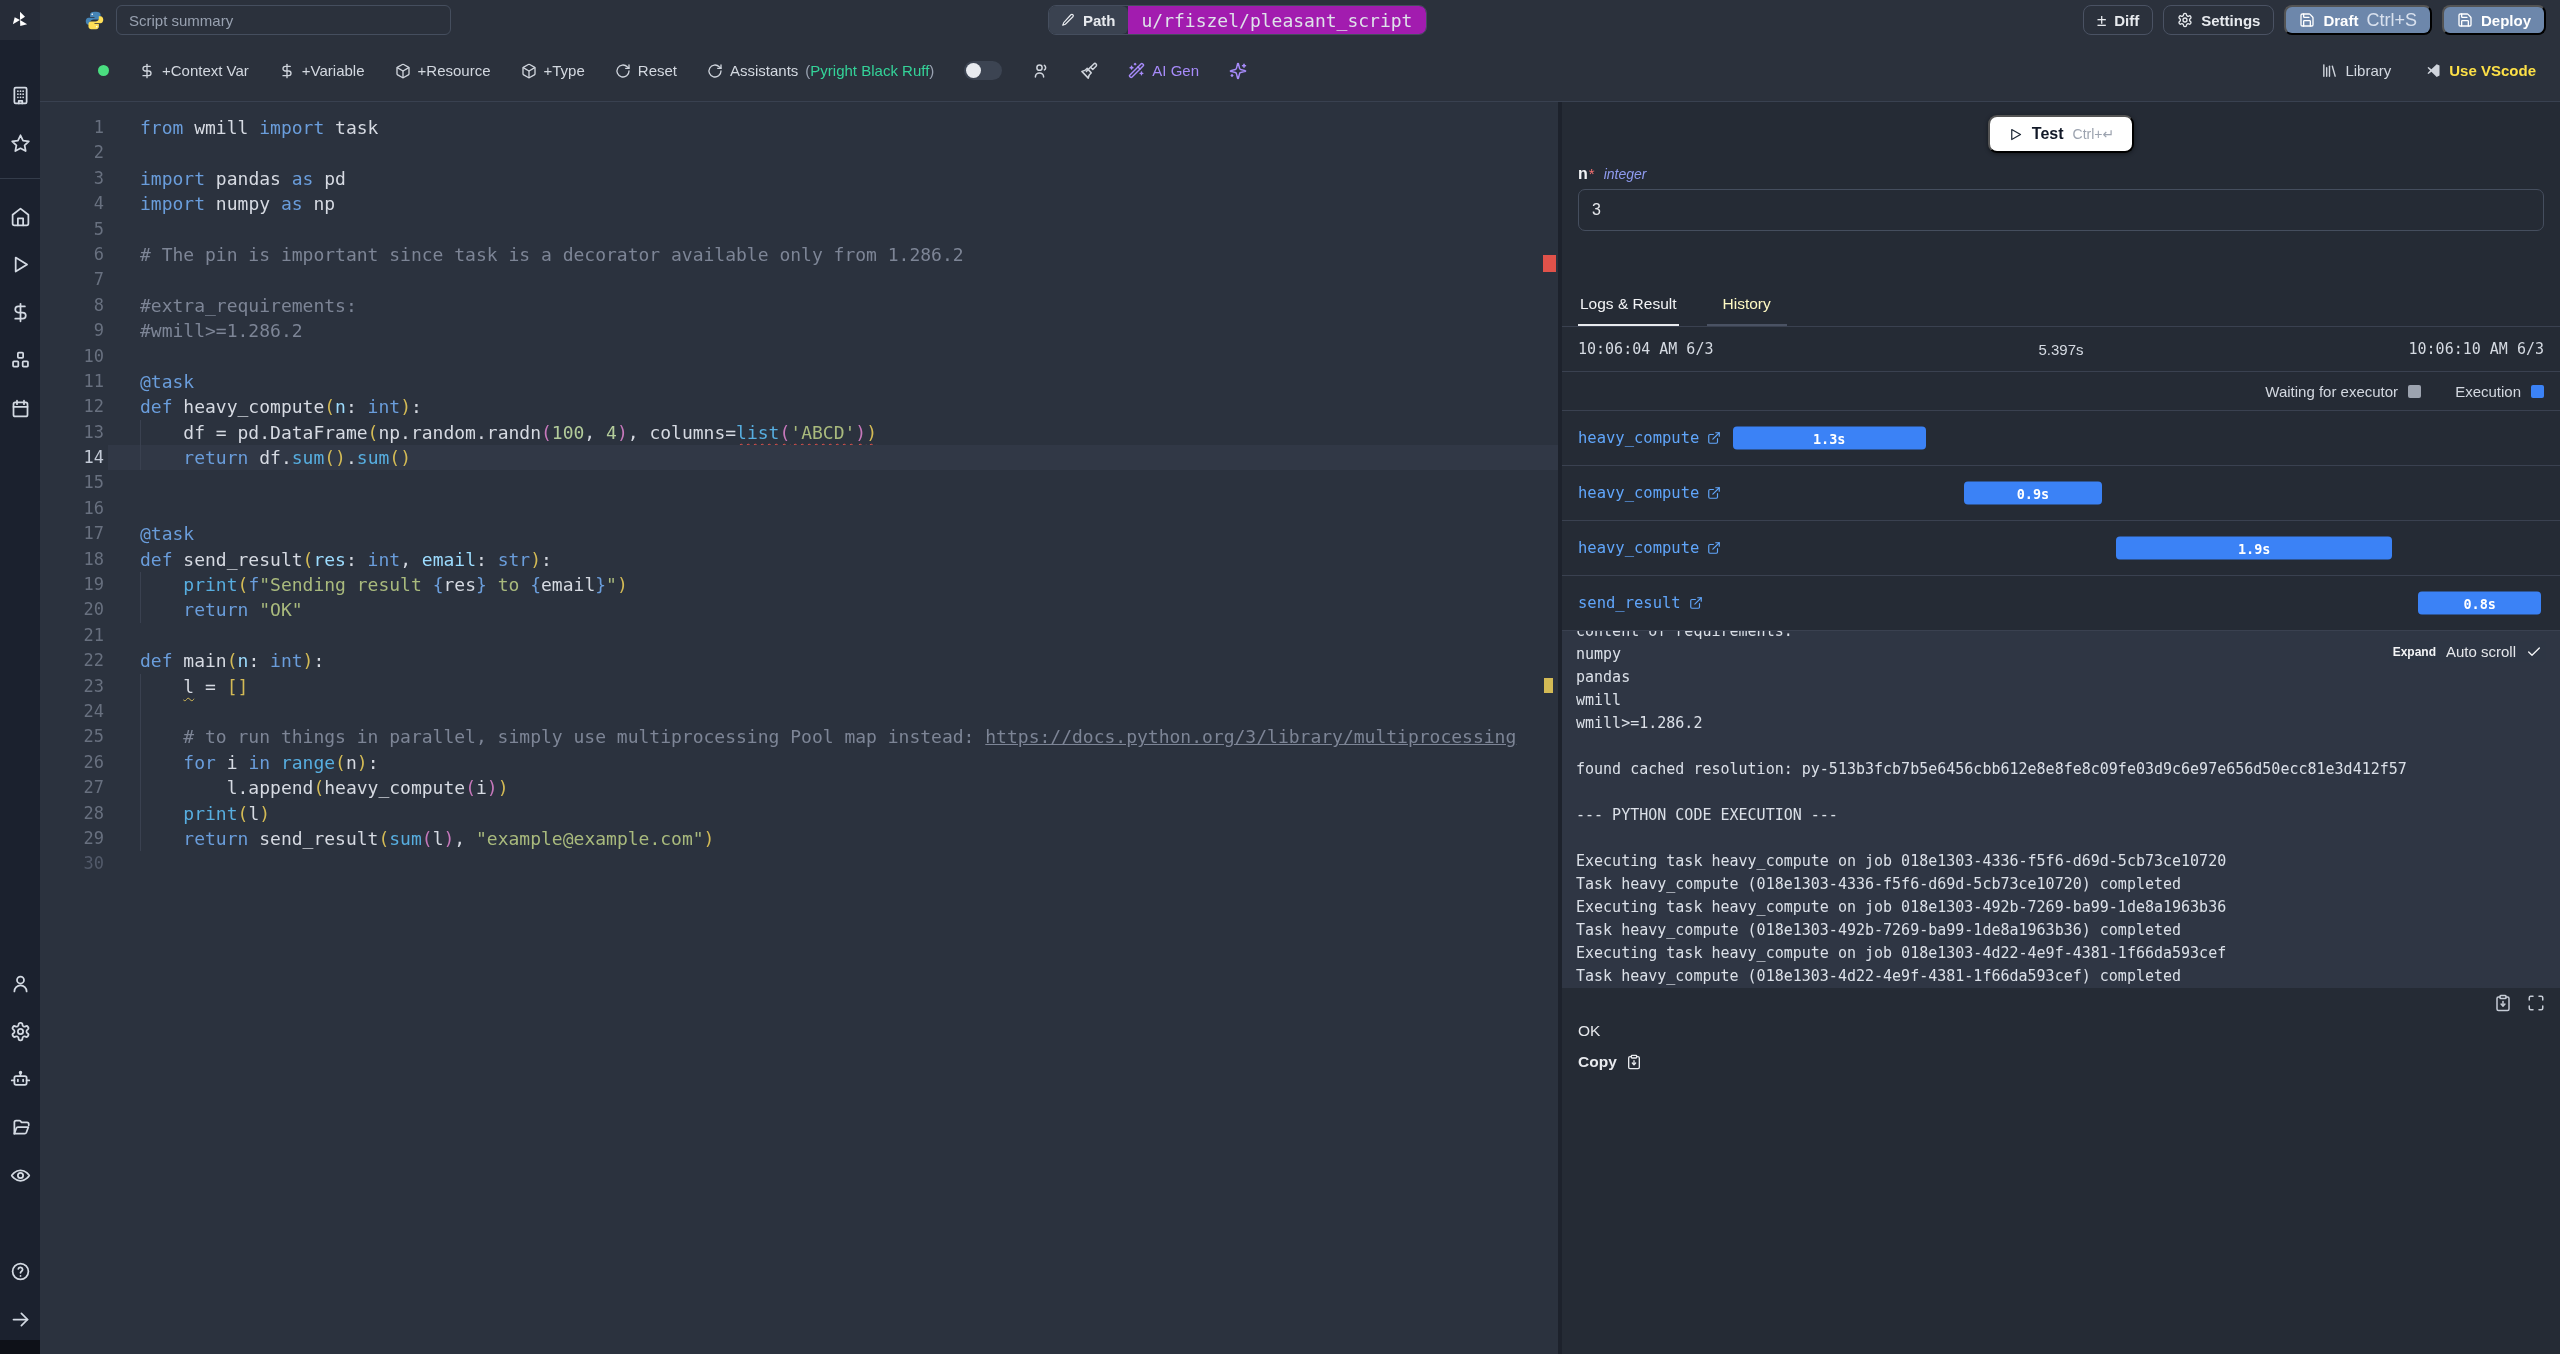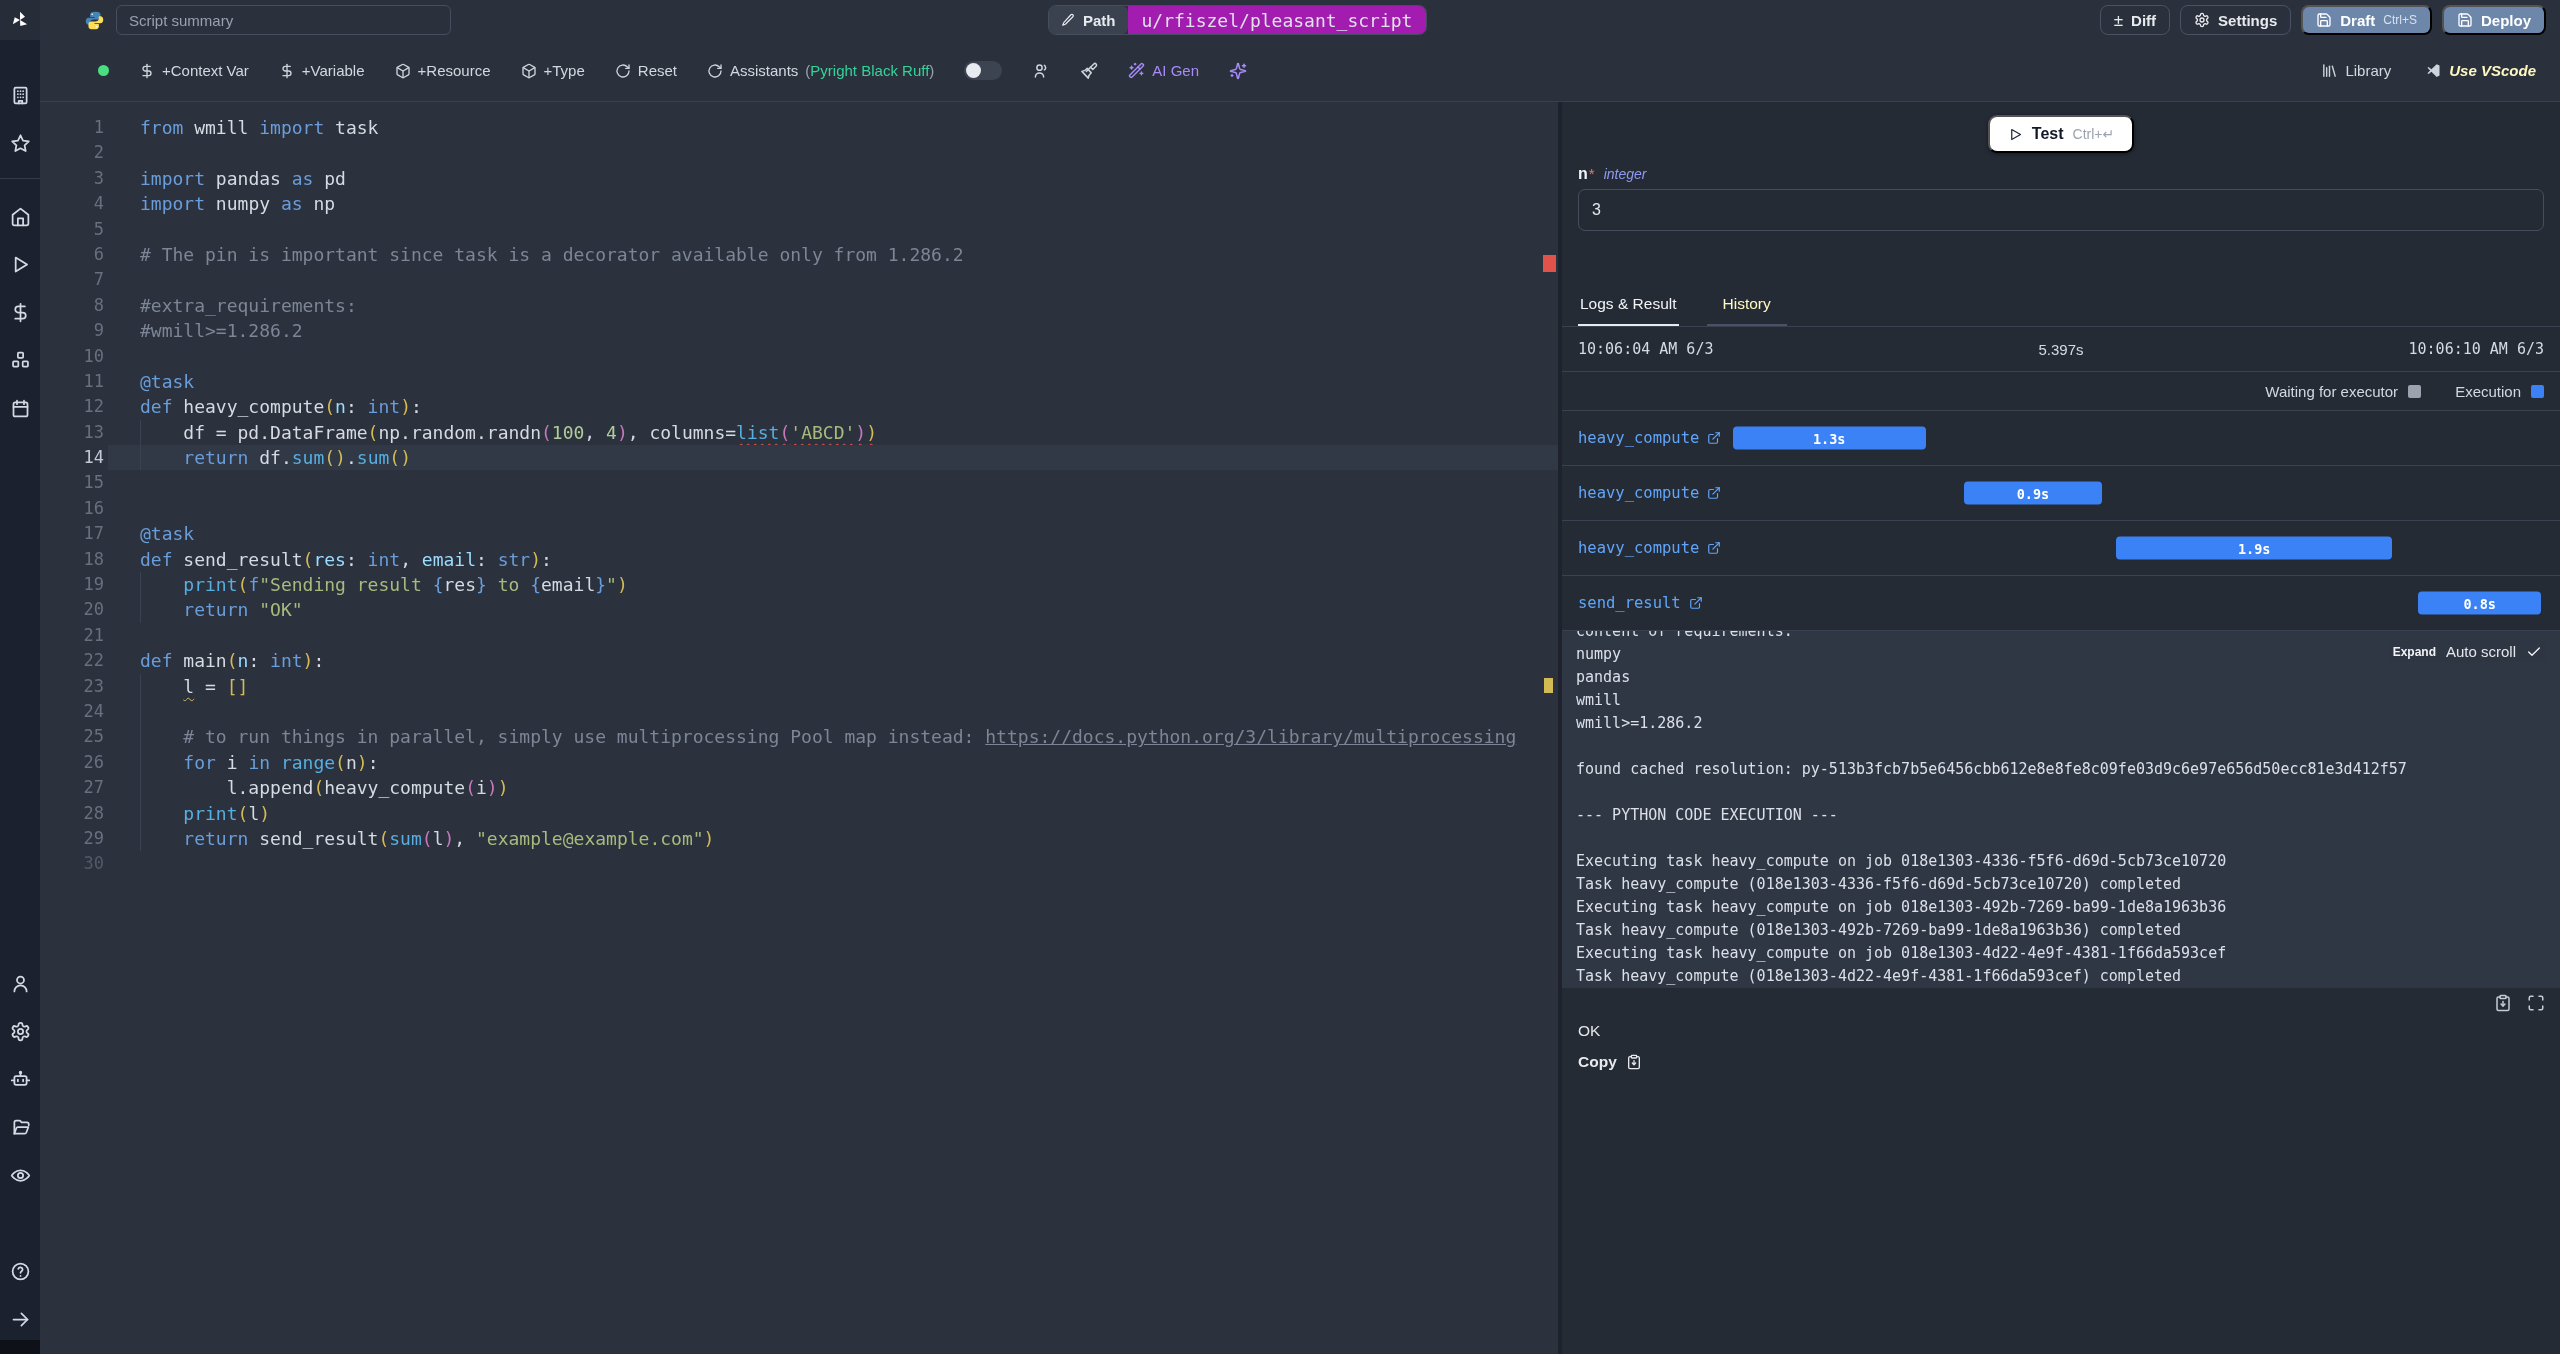--- a/index.html
+++ b/index.html
@@ -24,38 +24,38 @@
   .py-icon { width:21px; height:21px; margin-right:11px; }
   .summary-input { width:335px; height:30px; background:transparent; border:1px solid #454e5e; border-radius:6px; color:#e5e7eb; font-size:15px; padding:0 12px; font-family:"Liberation Sans", sans-serif; }
   .summary-input::placeholder { color:#98a1b0; }
   .path-chip { position:absolute; left:1008px; top:5px; height:30px; display:flex; align-items:stretch; border:1px solid #454e5e; border-radius:8px; overflow:hidden; cursor:pointer; }
   .path-seg1 { background:#3a4250; display:flex; align-items:center; gap:8px; padding:0 12px; color:#e7eaee; font-size:15px; font-weight:600;border-radius:6px; }
   .path-seg2 { background:#a21caf; display:flex; align-items:center; padding:0 14px; color:#dfe3ea; font-size:18px; font-family:"DejaVu Sans Mono", monospace; }
   .topbar-right { position:absolute; right:14px; top:5px; display:flex; gap:10px; }
   .tb-btn { height:30px; border-radius:8px; display:flex; align-items:center; gap:8px; padding:0 13px; font-size:15px; font-weight:600; color:#e7eaee; cursor:pointer; }
   .tb-btn.ghost { border:1px solid #4a5263; background:#2b313c; }
   .tb-btn.blue { background:var(--c-button-blue, #6d87ab); color:#fff; }
-  .tb-btn .short { font-weight:400; color:#d9e1ee; font-size:12px; }
+  .tb-btn .short { font-weight:400; color:#d9e1ee; font-size:18px; }
   .pm-glyph { font-size:17px; font-weight:400; line-height:1; }
 
   
   .toolbar { position:absolute; left:40px; top:40px; width:2520px; height:62px; background:#2b313c; border-bottom:1px solid #394150; display:flex; align-items:center; padding:0 24px 0 58px; gap:30px; z-index:4; }
   .status-dot { width:11px; height:11px; border-radius:50%; background:var(--c-success-green, #4ade80); }
   .tool-item { display:flex; align-items:center; gap:7px; color:#d3d8e0; font-size:15px; cursor:pointer; white-space:nowrap; }
   .tool-item svg { color:#cfd4dc; }
   .assist-paren { color:#99a2b1; }
   .assist-word { color:var(--c-assistant-green, #34d399); }
   .toggle { width:38px; height:19px; border-radius:10px; background:#3c4452; position:relative; cursor:pointer; }
   .toggle .knob { position:absolute; left:2px; top:2px; width:15px; height:15px; border-radius:50%; background:#e8ebf0; }
   .icon-btn { color:#cfd4dc; cursor:pointer; display:flex; align-items:center; }
   .ai-gen { color:var(--c-ai-purple, #a78bfa); }
   .ai-gen svg { color:var(--c-ai-purple, #a78bfa); }
   .sparkle-btn { color:var(--c-ai-purple, #a78bfa); }
   .toolbar-right { margin-left:auto; display:flex; align-items:center; gap:34px; }
-  .vscode-item { font-weight:600; color:#fef9c3;font-style:italic; }
+  .vscode-item { font-weight:600; color:#fde047; }
 
   
   .editor { position:absolute; left:40px; top:102px; width:1518px; height:1252px; background:#2b323e; overflow:hidden; }
   .code-lines { padding-top:13px; }
   .code-line { display:flex; height:25.4px; line-height:25.4px; position:relative; font-family:"DejaVu Sans Mono", monospace; font-size:18px; cursor:text; }
   .code-line .ln { width:64px; flex:none; text-align:right; color:#68707f; font-size:17px; }
   .code-line .ln.dim { color:#525a6a; }
   .code-line .lc { margin-left:36px; white-space:pre; }
   .code-line.g::before { content:""; position:absolute; left:100px; top:0; bottom:0; width:1px; background:#3a4150; }
   .code-line.cur { background:linear-gradient(to right, transparent 68px, #313846 68px); }

